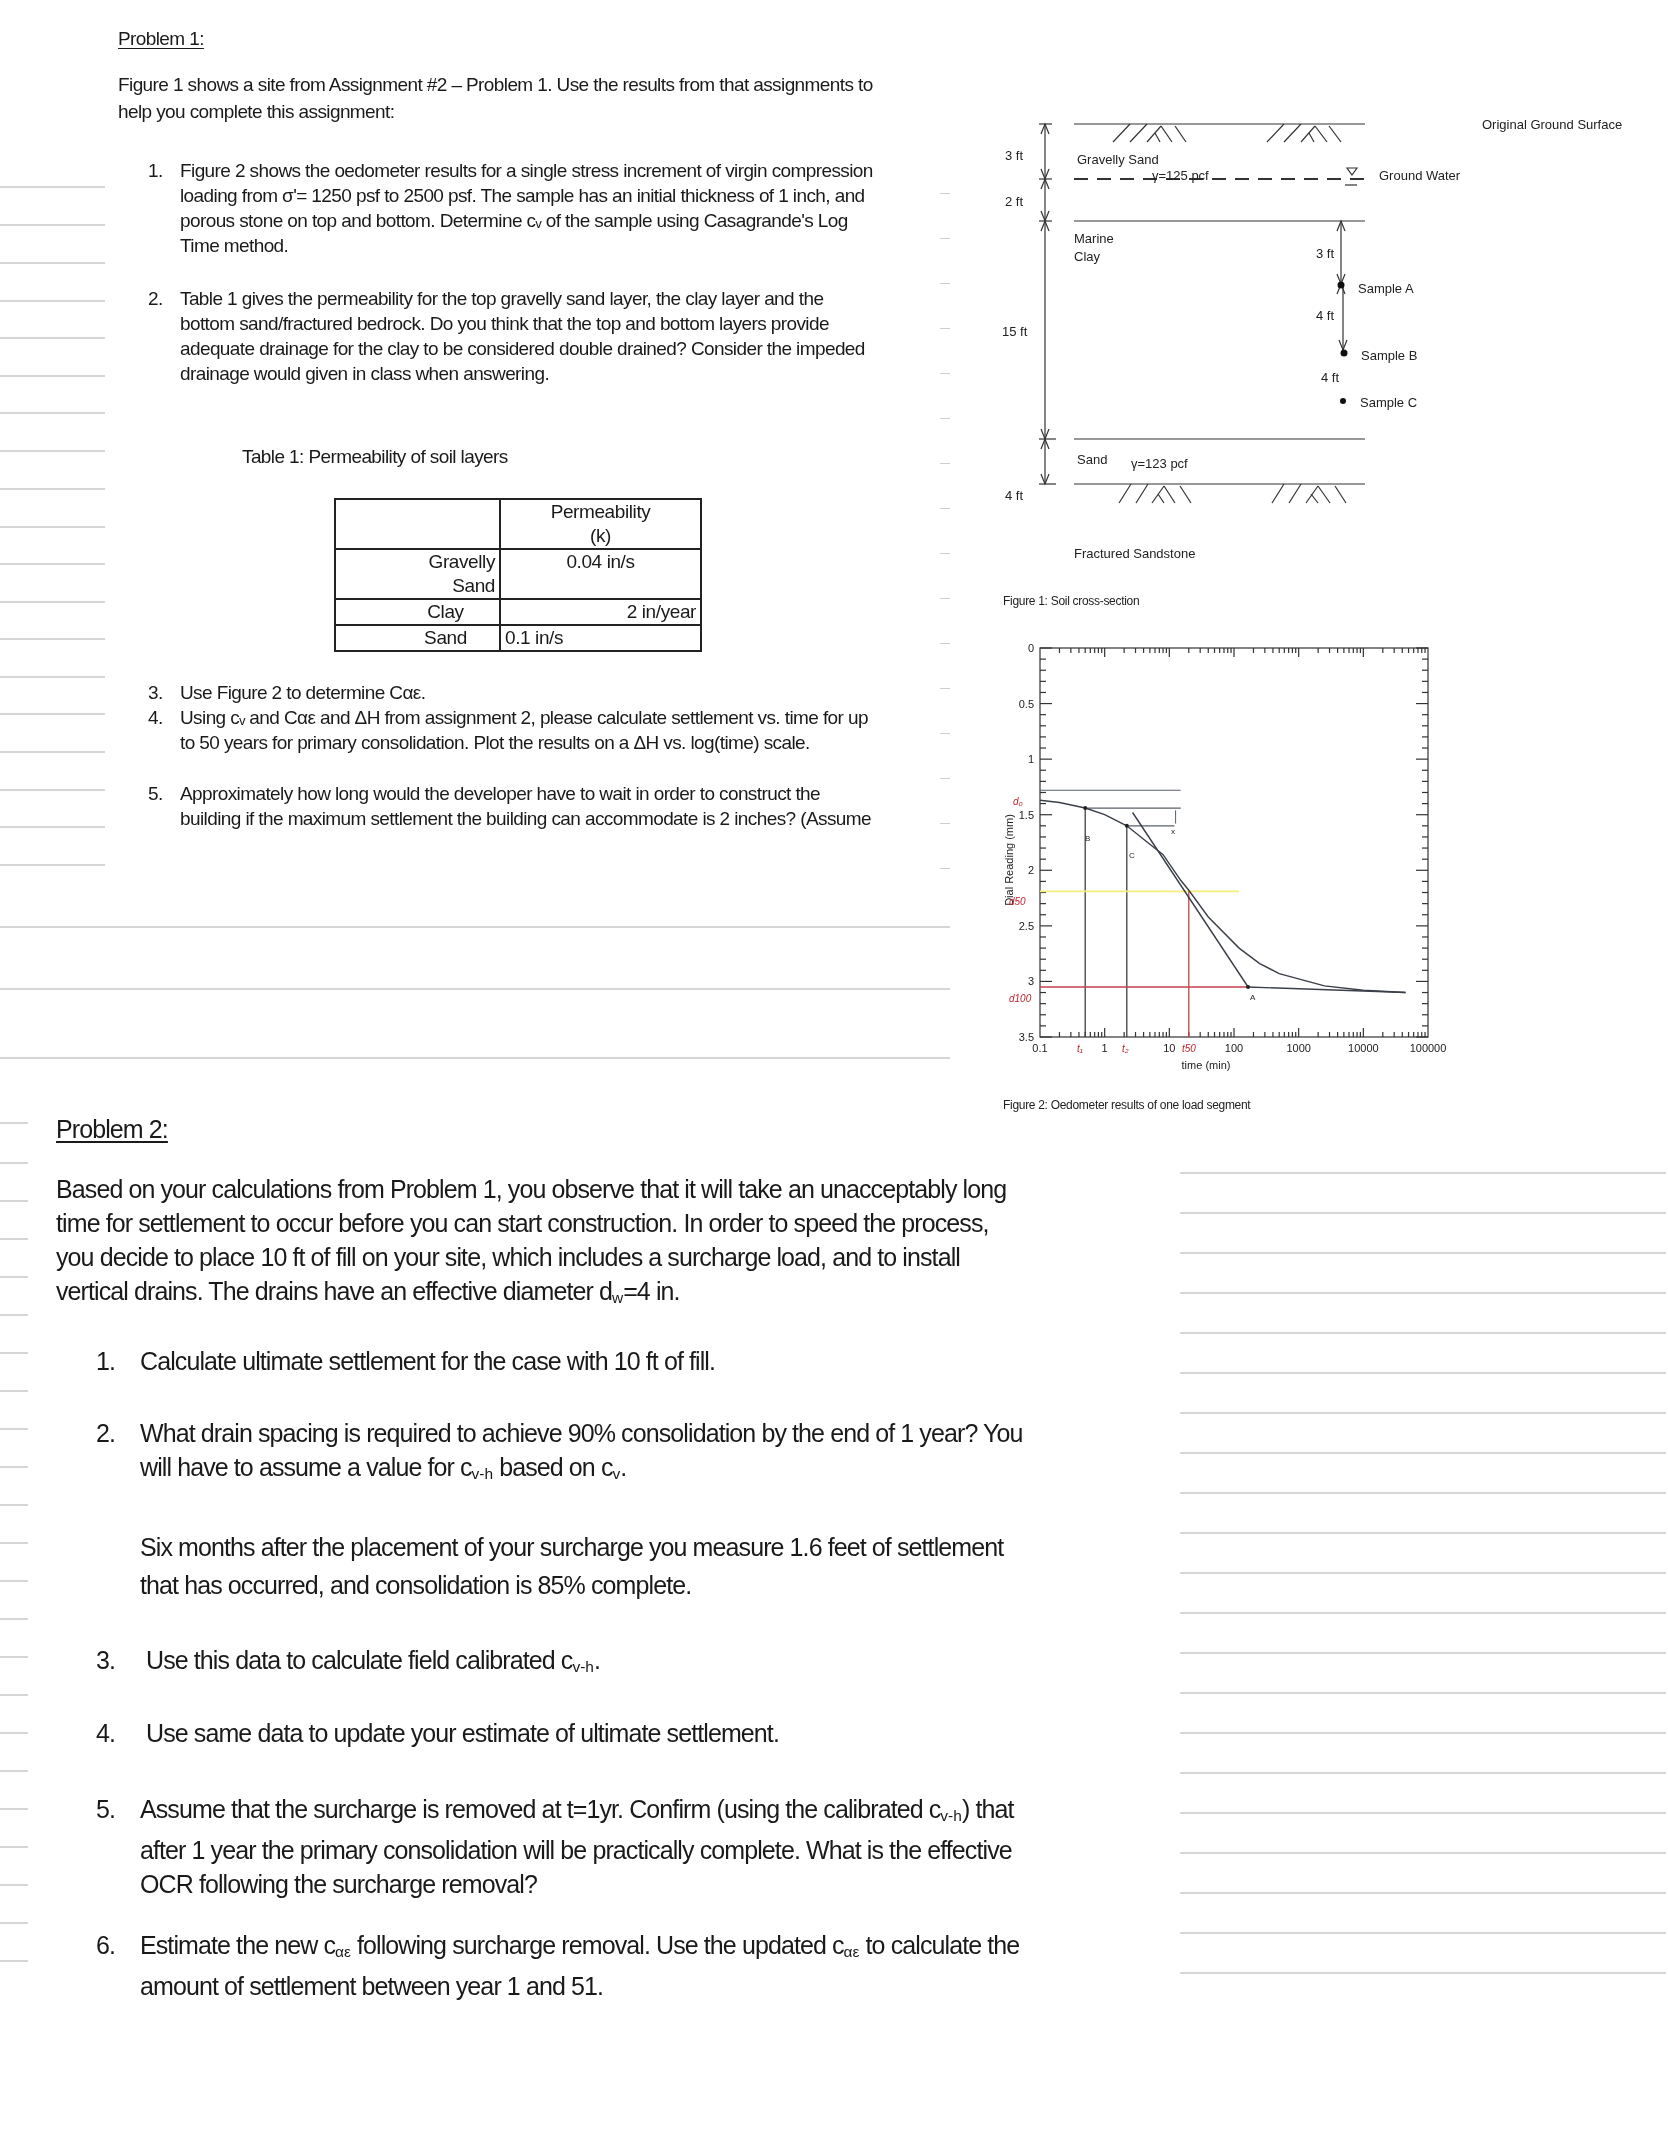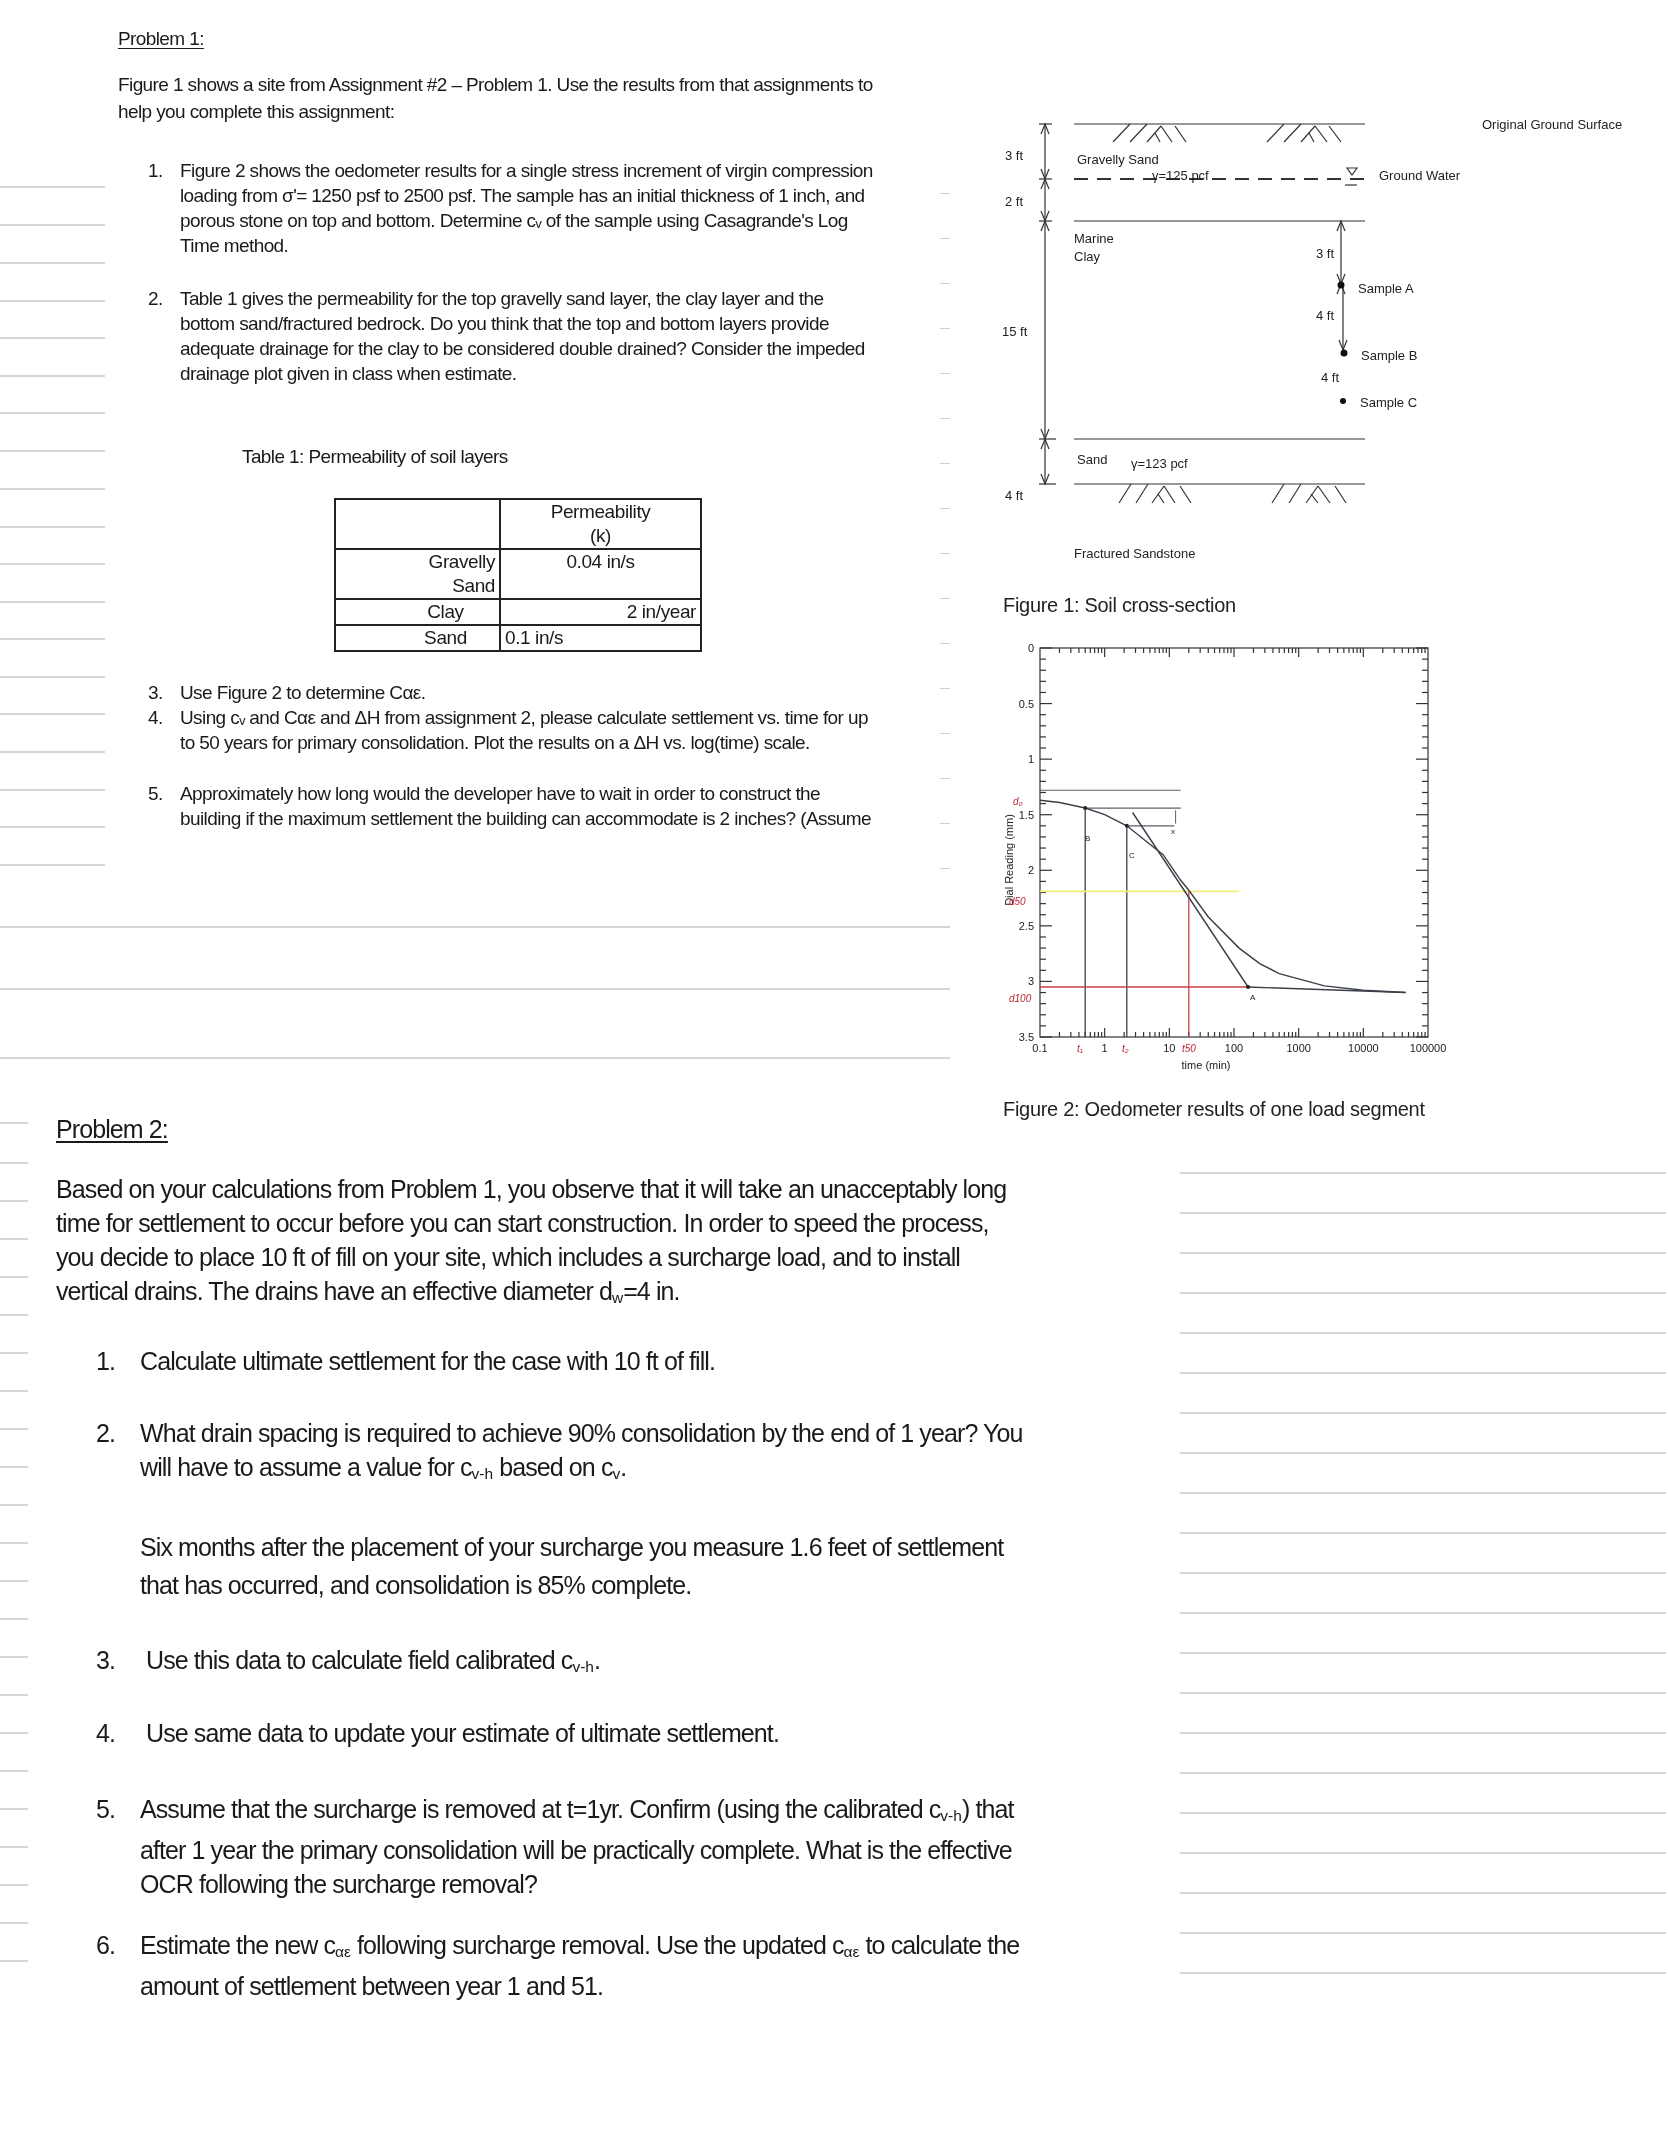--- a/index.html
+++ b/index.html
@@ -10,21 +10,21 @@
   .p1-text { font-family:"Liberation Sans", sans-serif; font-size:19px; line-height:25px; letter-spacing:-0.6px; }
   .p2-text { font-family:"Liberation Sans", sans-serif; font-size:25px; line-height:34px; letter-spacing:-0.9px; }
   .heading { text-decoration:underline; text-underline-offset:3px;text-align:center; }
   .list-item { position:absolute; }
   .list-num { position:absolute; left:0; top:0; }
   .list-body { position:absolute; top:0; }
   sub { font-size:62%; vertical-align:-3px; letter-spacing:0; }
   table.perm { border-collapse:collapse; font-family:"Liberation Sans", sans-serif; font-size:19px; letter-spacing:-0.4px; }
   table.perm td { border:2px solid #222; padding:0 4px; line-height:24px; vertical-align:top; }
   .fig-label { font-family:"Liberation Sans", sans-serif; font-size:13px; color:#222; }
-  .caption { font-family:"Liberation Sans", sans-serif; font-size:20px; letter-spacing:-0.3px; color:#222; }
+  .caption { font-family:"Liberation Sans", sans-serif; font-size:12px; letter-spacing:-0.3px; color:#222; }
   svg text { font-family:"Liberation Sans", sans-serif; }
 </style>
 </head>
 <body>
 
 <div>
   <div class="rule" style="left:0;top:186px;width:105px"></div>
   <div class="rule" style="left:0;top:224px;width:105px"></div>
   <div class="rule" style="left:0;top:262px;width:105px"></div>
   <div class="rule" style="left:0;top:300px;width:105px"></div>
@@ -125,21 +125,21 @@
       <div>Time method.</div>
     </div>
   </div>
 
   <div class="list-item p1-text" style="left:148px;top:286px;width:770px">
     <span class="list-num">2.</span>
     <div class="list-body" style="left:32px;width:740px">
       <div>Table 1 gives the permeability for the top gravelly sand layer, the clay layer and the</div>
       <div>bottom sand/fractured bedrock. Do you think that the top and bottom layers provide</div>
       <div>adequate drainage for the clay to be considered double drained? Consider the impeded</div>
-      <div>drainage plot given in class when estimate.</div>
+      <div>drainage would given in class when answering.</div>
     </div>
   </div>
 
   <div class="abs p1-text" style="left:242px;top:444px">Table 1: Permeability of soil layers</div>
   <table class="perm abs" style="left:334px;top:498px;width:368px">
     <tbody>
         <tr>
       <td style="width:155px"></td>
       <td style="text-align:center">
         <div>Permeability</div>

